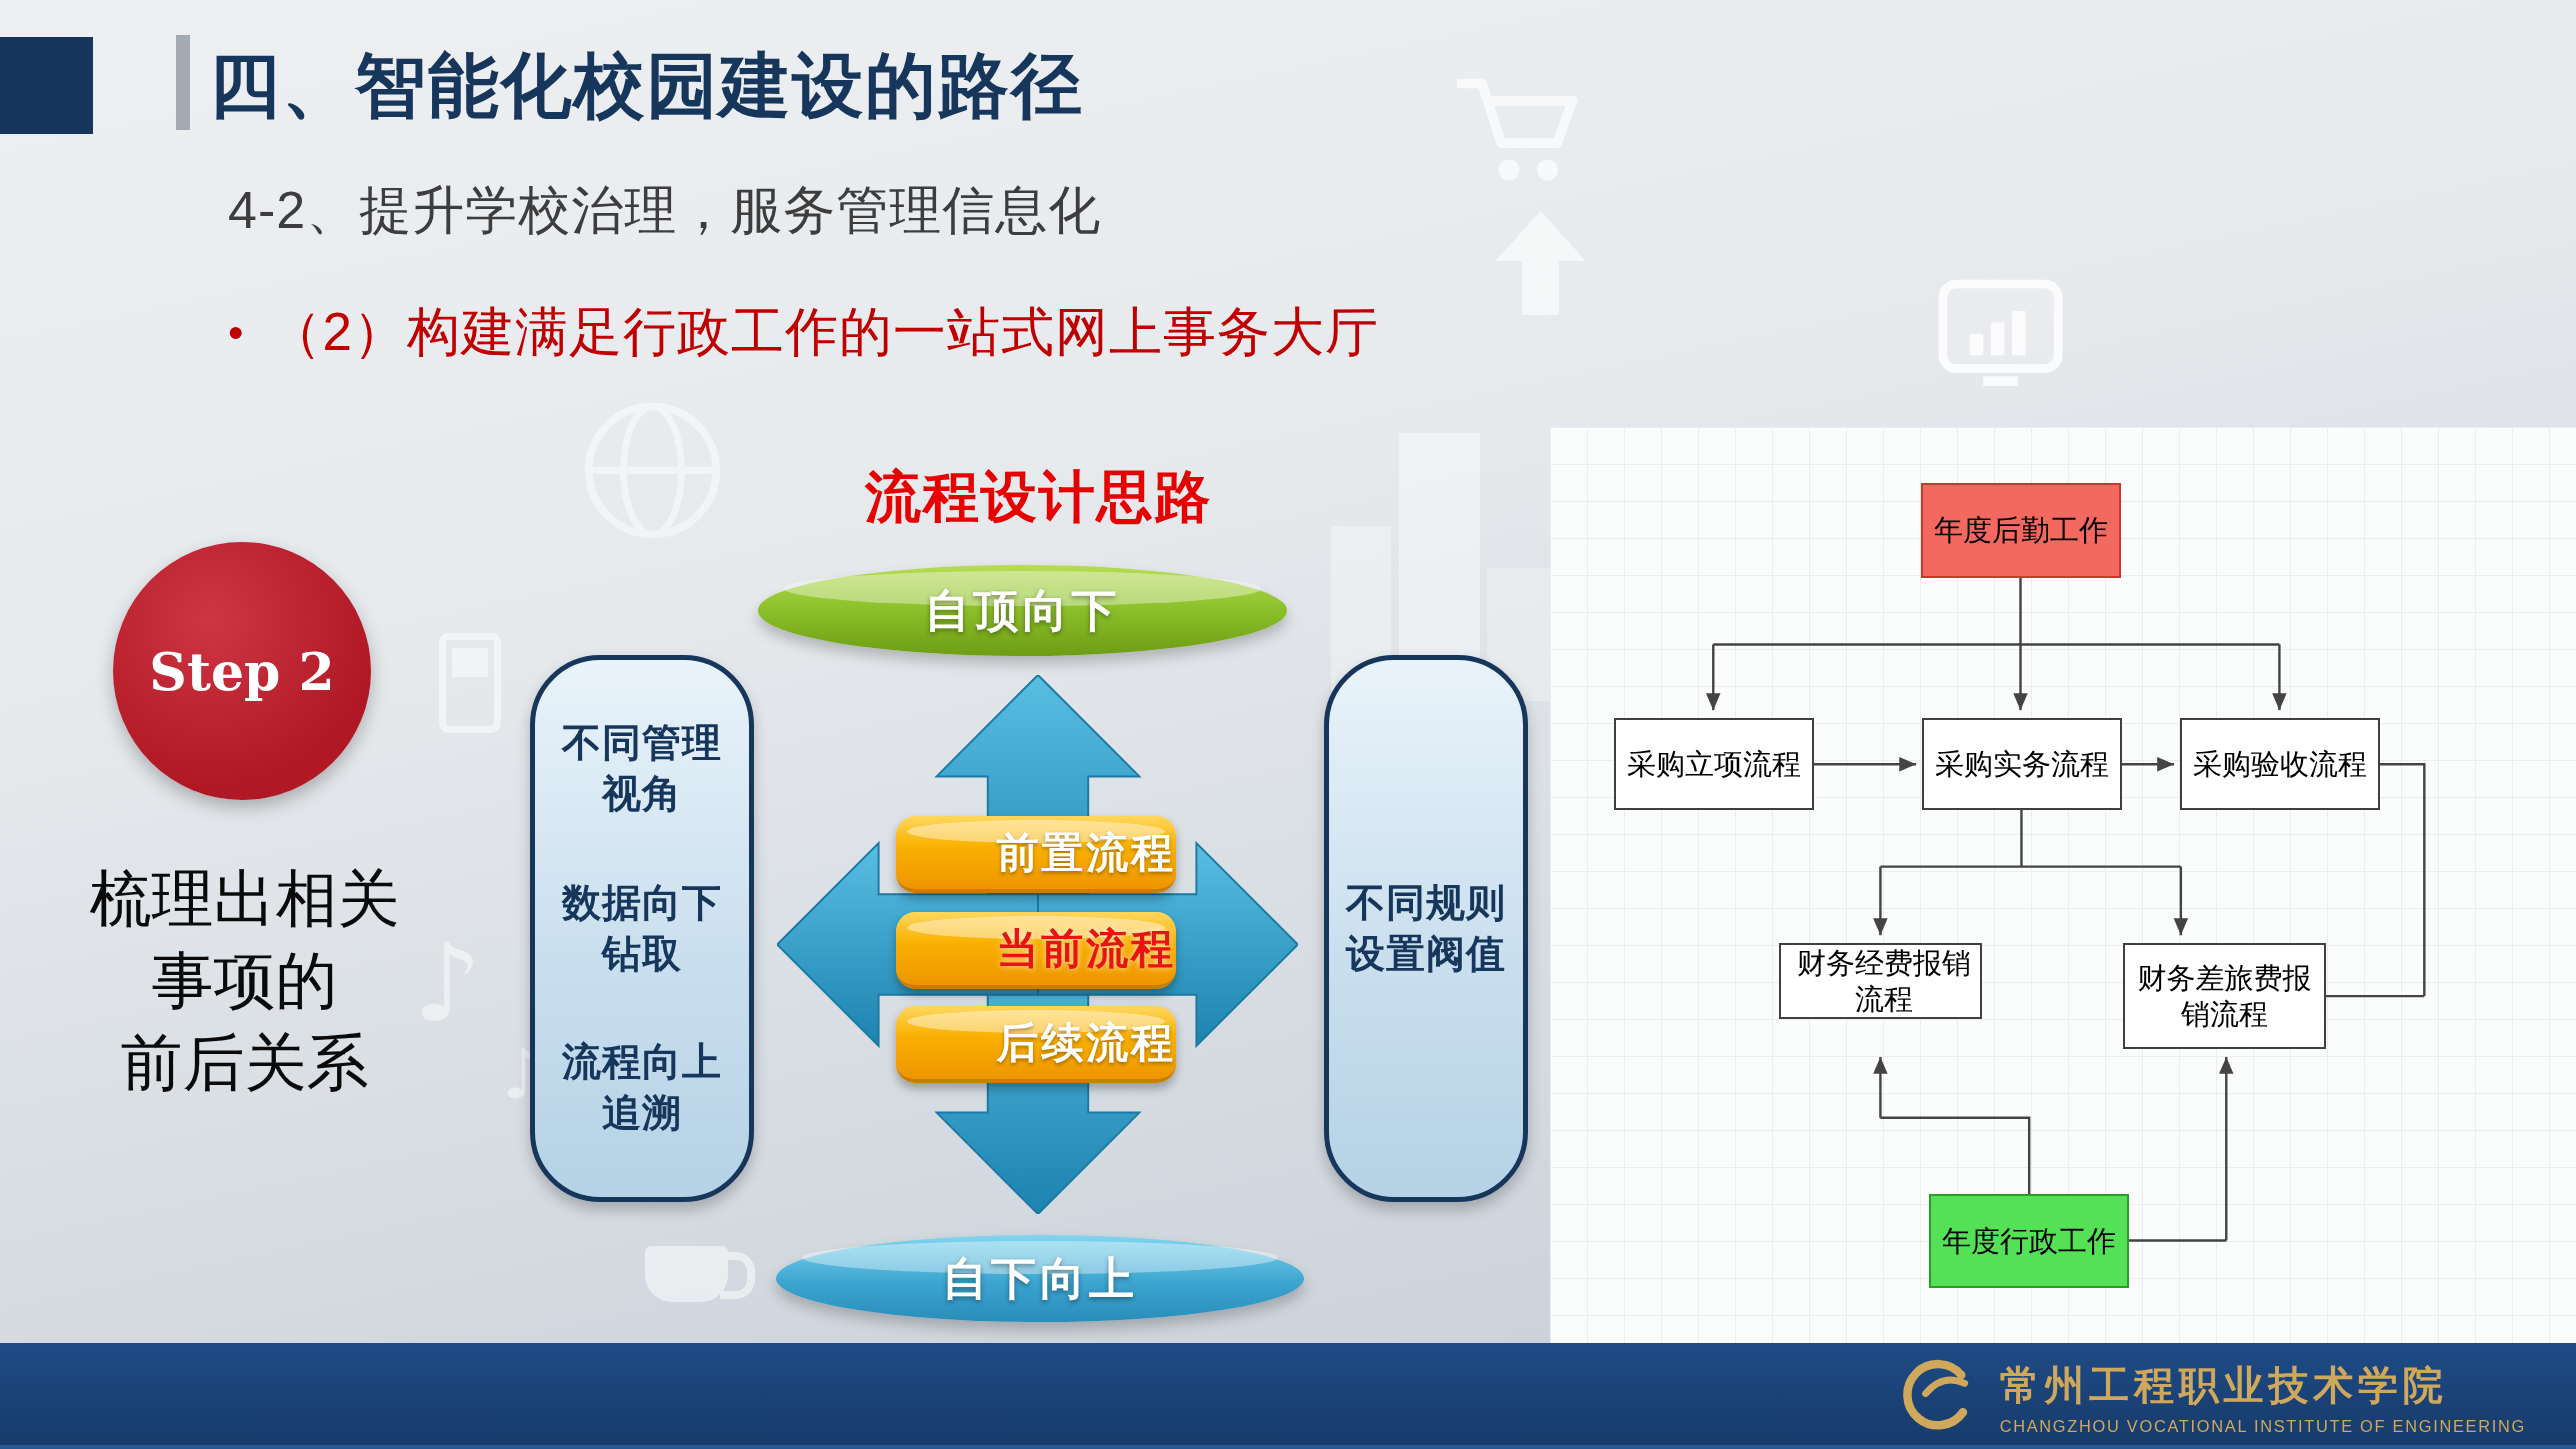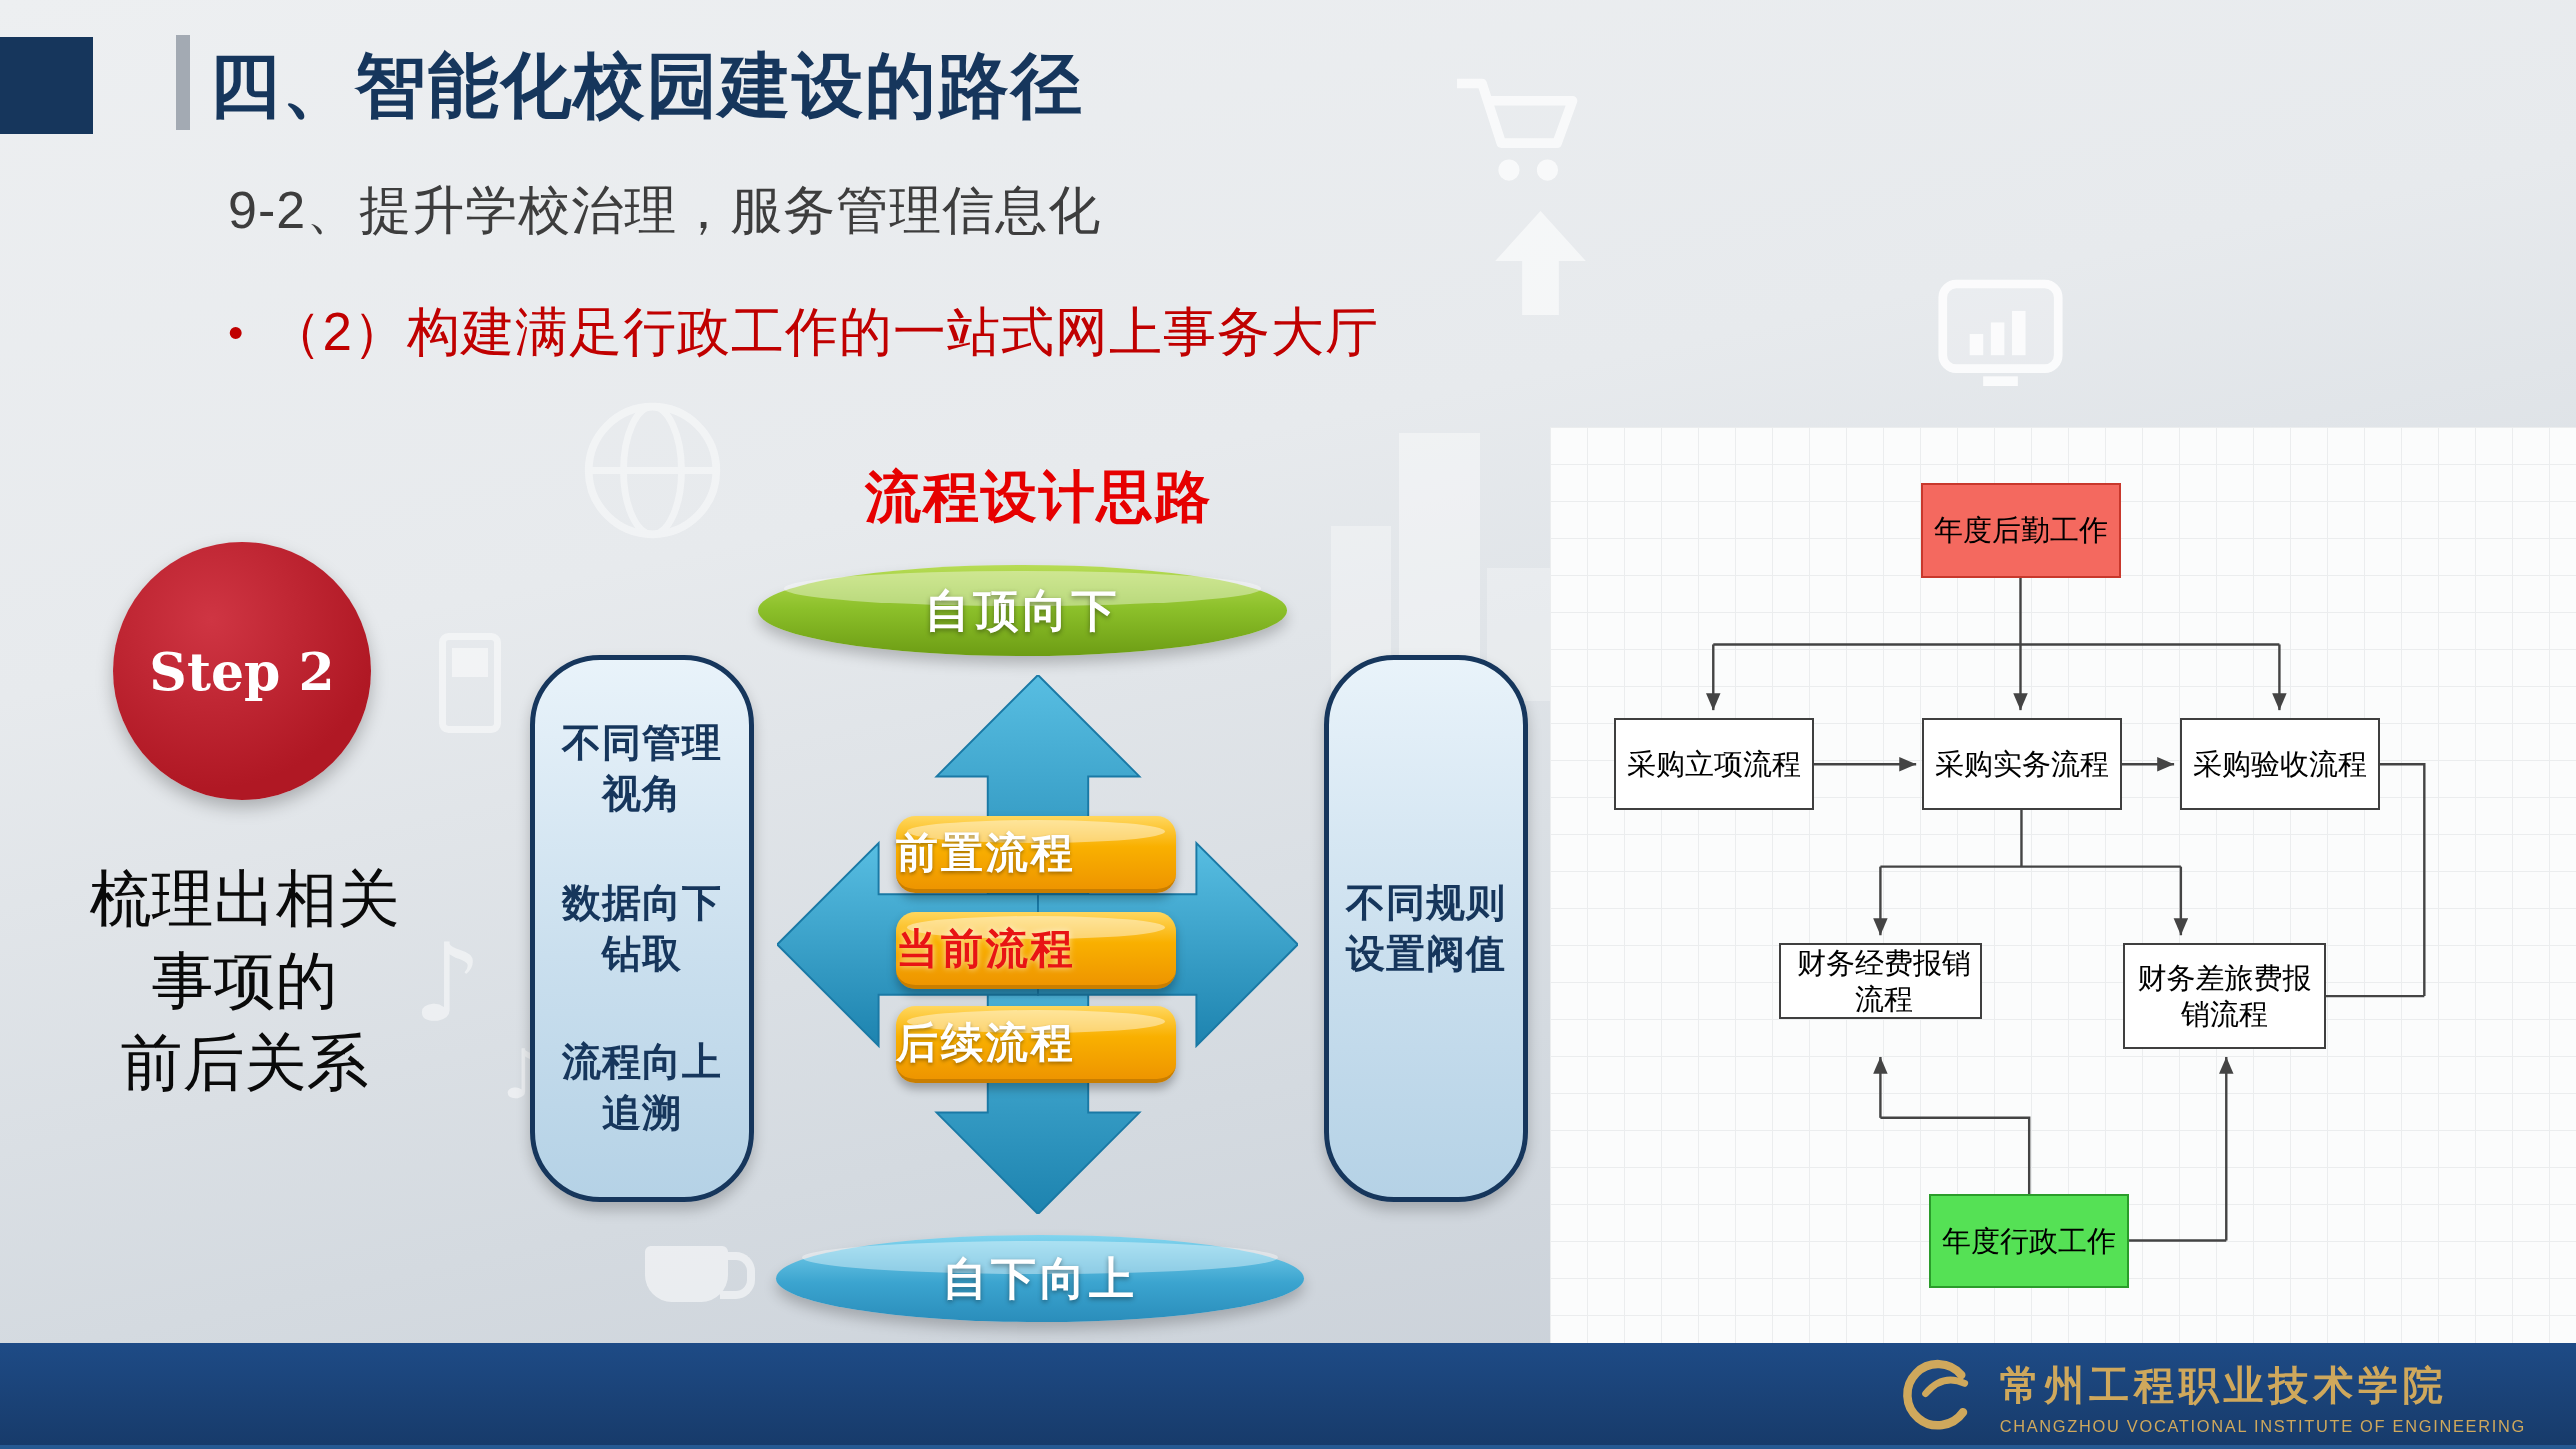--- a/index.html
+++ b/index.html
@@ -58,22 +58,22 @@
          background:linear-gradient(180deg,#b7dc55 0%,#8cc02a 48%,#6d9d14 100%); }
   .cyl.blue { left:776px; top:1235px; width:528px; height:87px;
          background:linear-gradient(180deg,#82d5ef 0%,#3ba4cf 55%,#2a8dbb 100%); }
 
   .cross-arrows { left:777px; top:675px; }
 
   .gold-stack { left:896px; top:816px; width:280px; }
   .gold-item { position:absolute; left:0; width:280px; height:77px; border-radius:19.3px;
     background:linear-gradient(180deg,#ffd75e 0%,#f9b000 42%,#ee9500 100%);
     border-bottom:4.8px solid #c97e00;
-    display:flex; align-items:center; justify-content:flex-start;
-    box-shadow:0 5.8px 9.7px rgba(0,0,0,.28); }
+    display:flex; align-items:center; justify-content:flex-end;
+    box-shadow:0 5.8px 9.7px rgba(0,0,0,.28);padding-left:12px; }
   .gold-item::before { content:""; position:absolute; left:4%; top:3.9px; width:92%; height:23px;
     border-radius:50%; background:rgba(255,255,255,.42); }
   .gold-item span { position:relative; color:#fff; font-size:42px; font-weight:bold; letter-spacing:2.9px;
     text-shadow:0 1.9px 3.9px rgba(0,0,0,.35); }
   .gold-item.g0 { top:0; }
   .gold-item.g1 { top:96px; }
   .gold-item.g2 { top:190px; }
   .gold-item.current span { color:#e81414; text-shadow:0 0 6.8px rgba(255,255,255,.75); }
 
   .side-panel { border:5.8px solid #16365c; border-radius:70px;
@@ -143,21 +143,21 @@
   <span class="decor note" style="left:413px;top:920px;font-size:108px">♪</span>
   <span class="decor note" style="left:502px;top:1035px;font-size:68px">♪</span>
   <div class="decor coffee"></div>
   <div class="decor bld bld1"></div>
   <div class="decor bld bld2"></div>
   <div class="decor bld bld3"></div>
 
   <div class="abs corner-block"></div>
   <div class="abs title-accent"></div>
   <h1 class="abs slide-title">四、智能化校园建设的路径</h1>
-  <div class="abs slide-subtitle">9-2、提升学校治理，服务管理信息化</div>
+  <div class="abs slide-subtitle">4-2、提升学校治理，服务管理信息化</div>
   <div class="abs bullet-line">
     <span class="bullet-dot">•</span>
     <span class="bullet-text">（2）构建满足行政工作的一站式网上事务大厅</span>
   </div>
 
   <div class="abs step-circle">
     <span>Step 2</span>
   </div>
   <div class="abs step-desc">梳理出相关
 事项的

